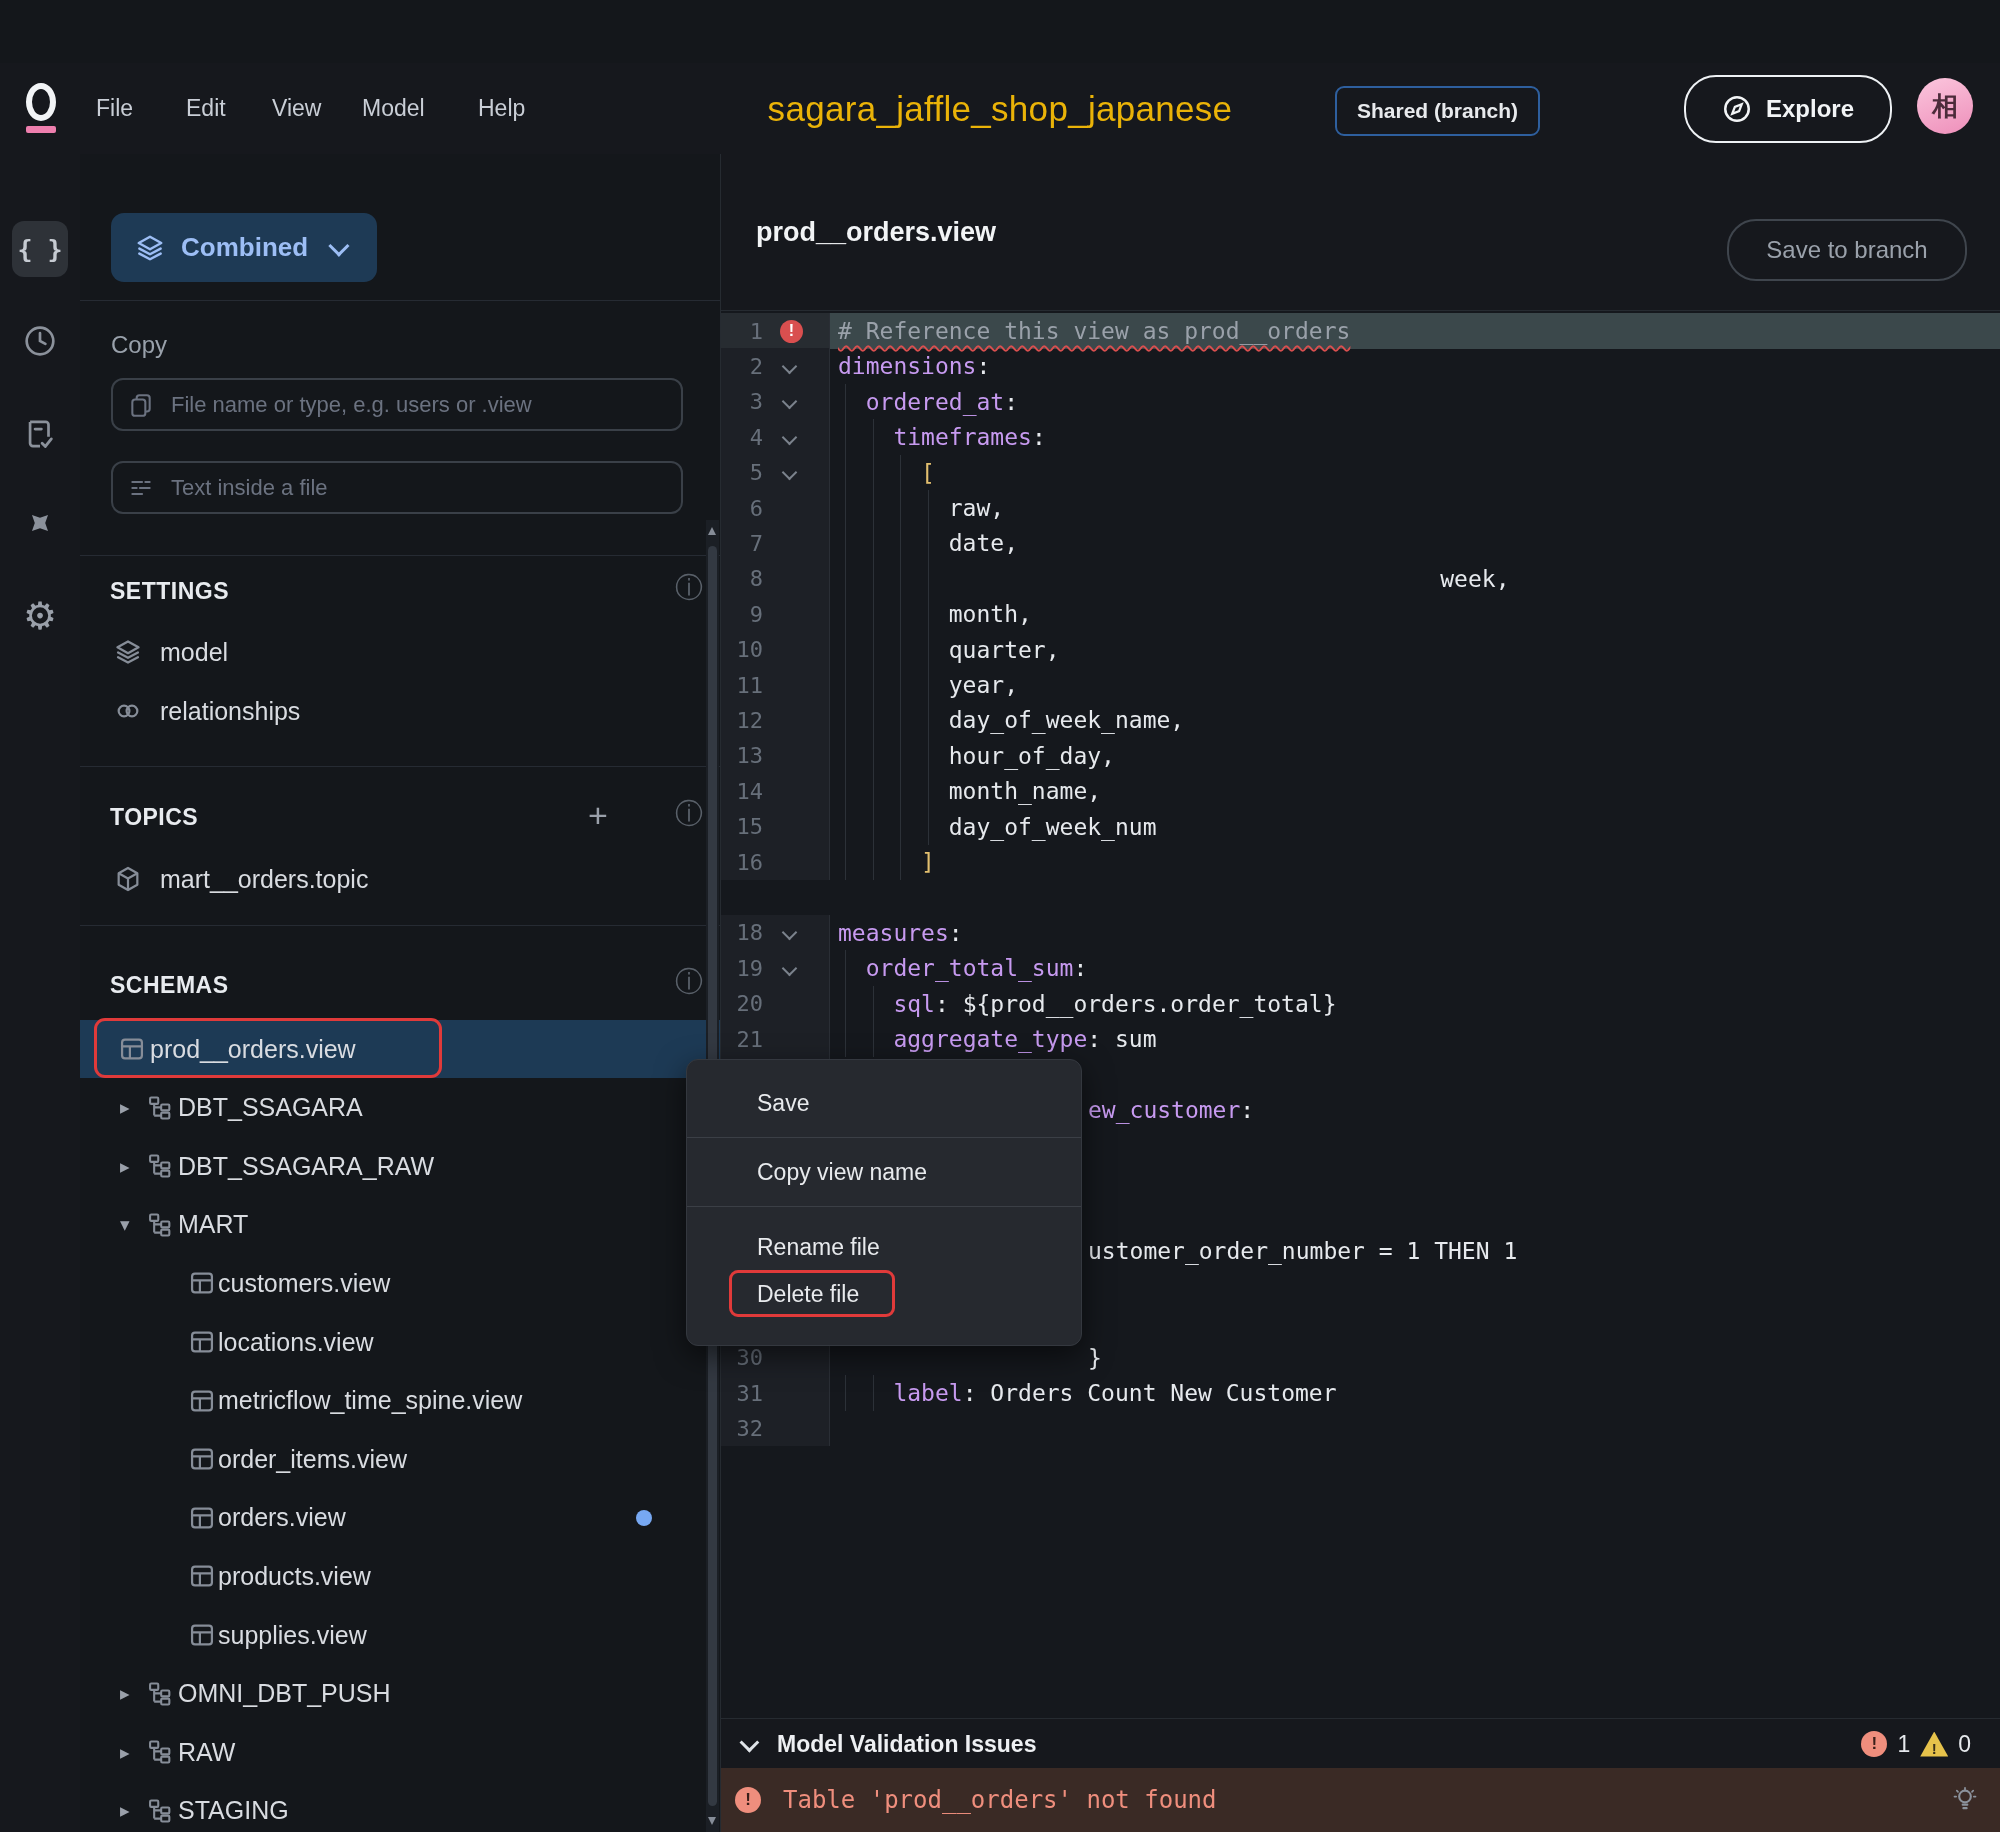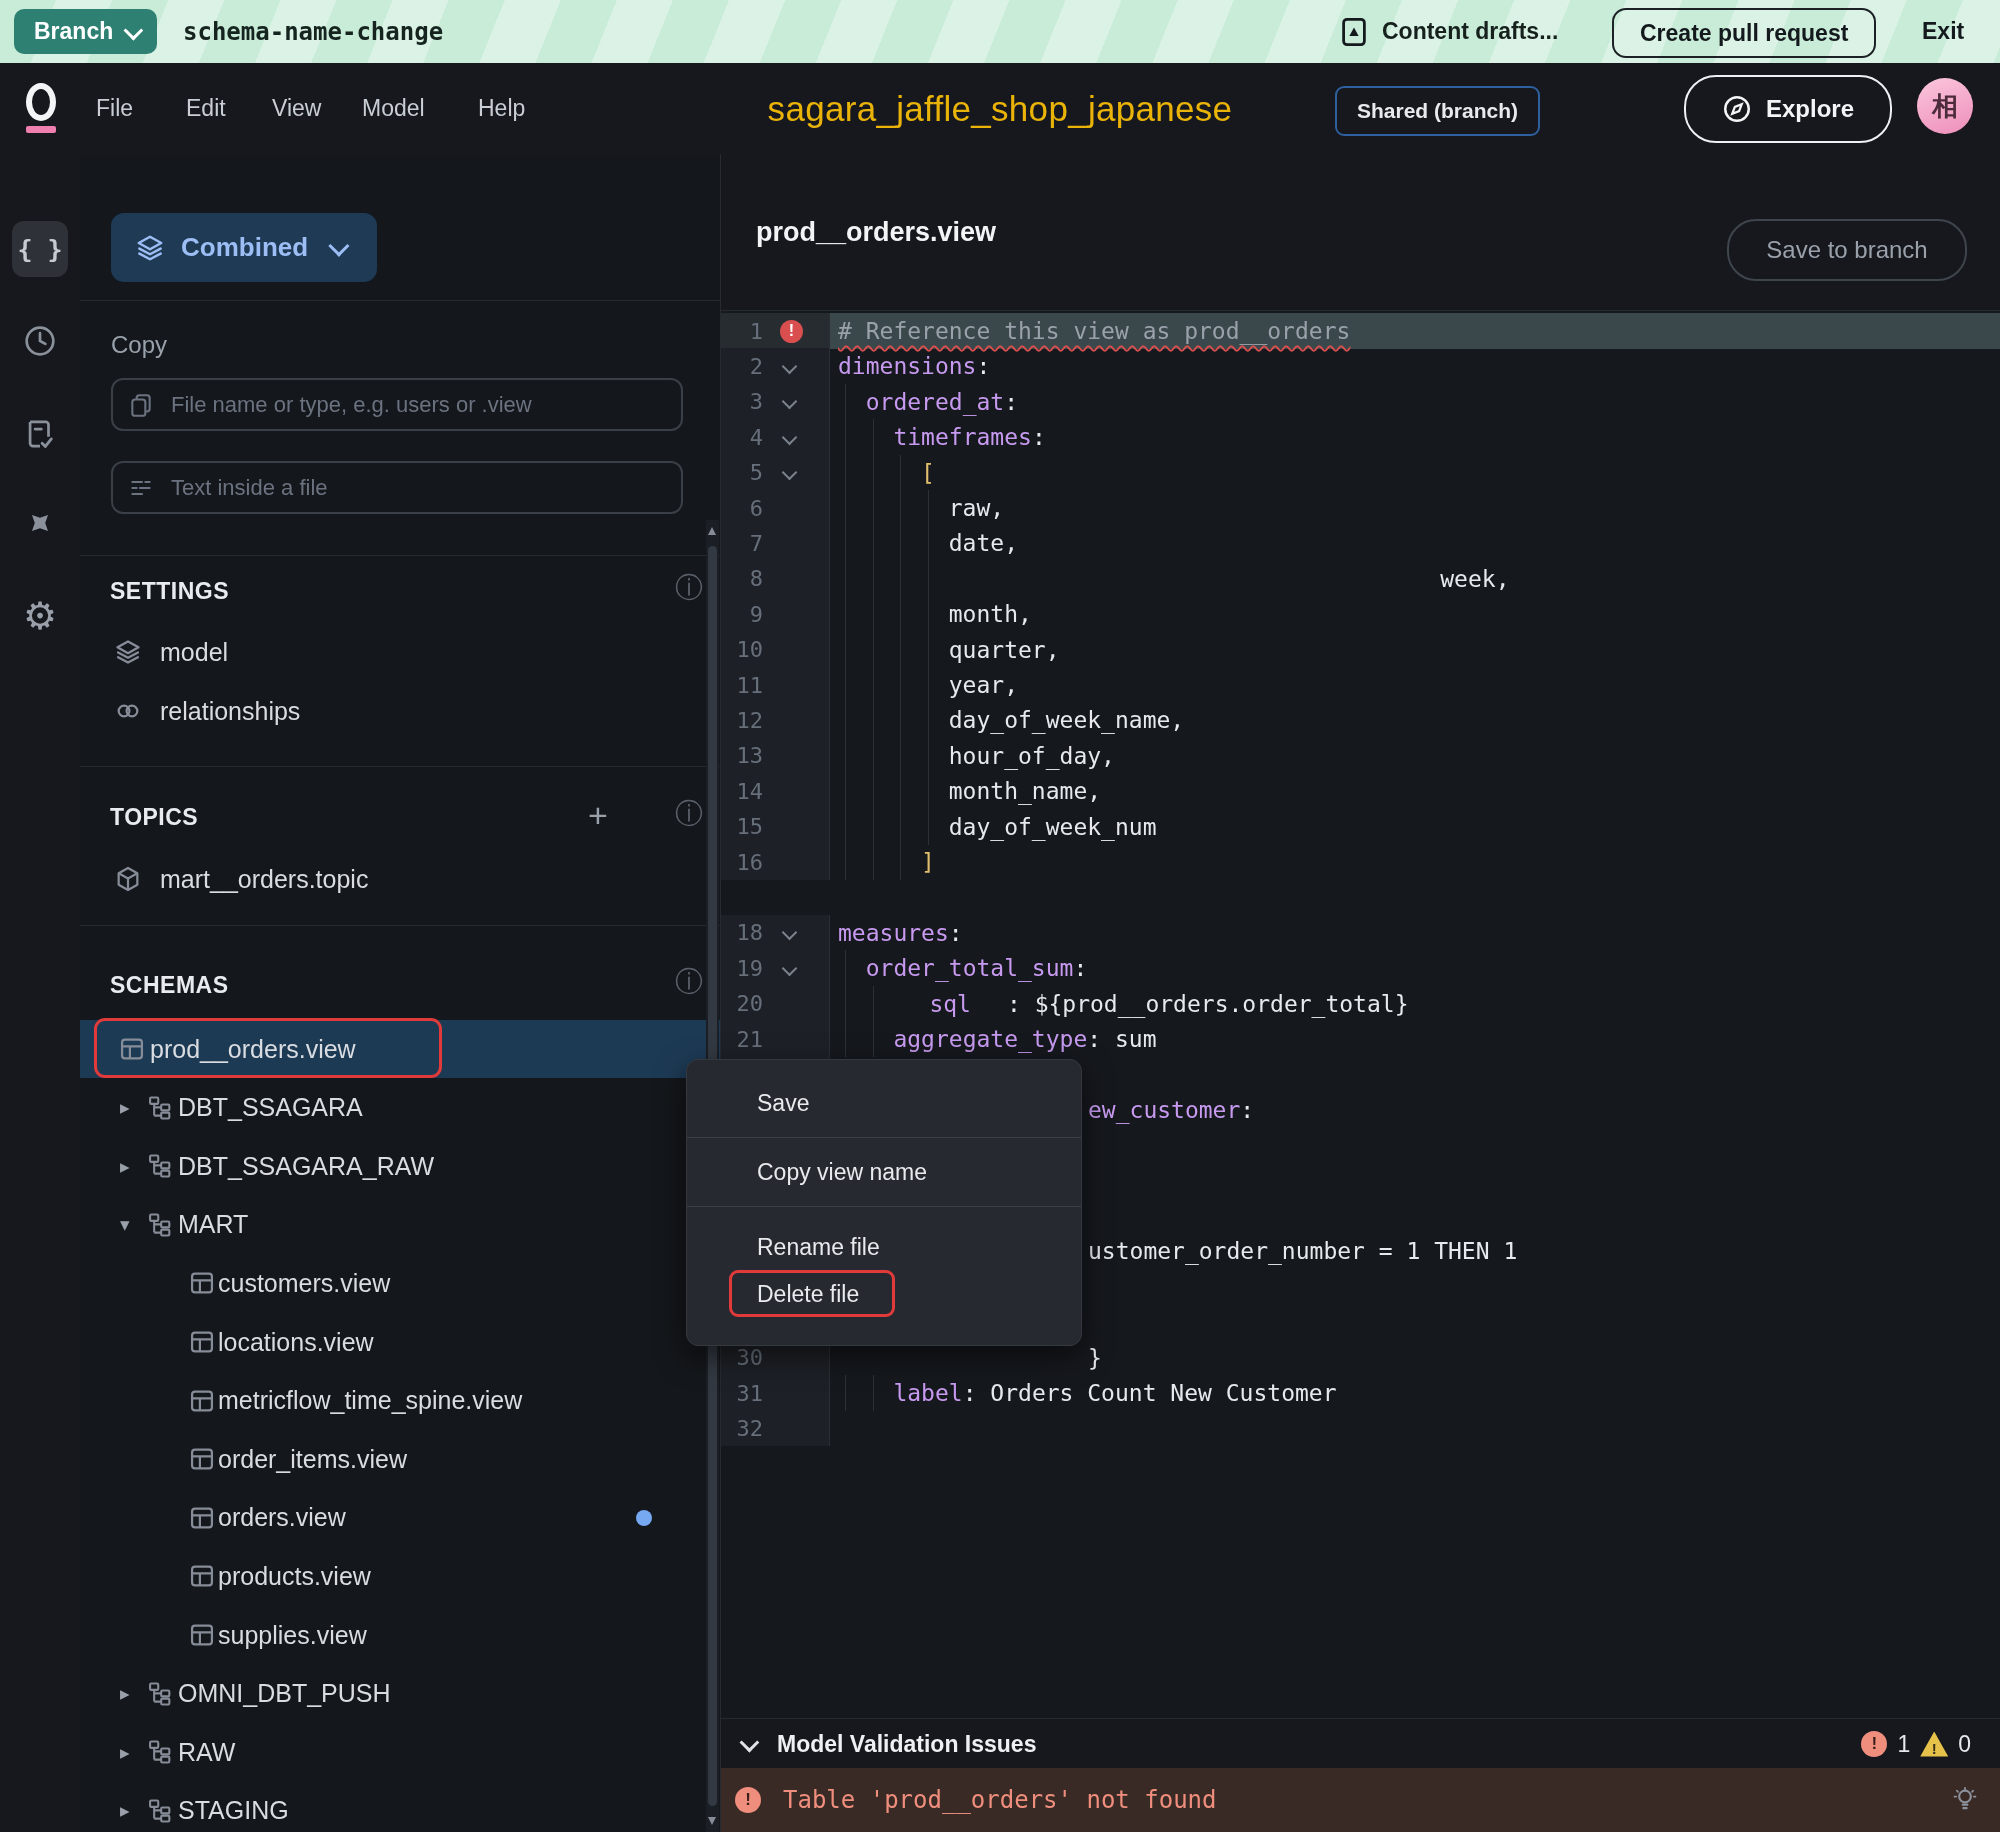--- a/index.html
+++ b/index.html
@@ -127,40 +127,20 @@
   .menu-item{height:42px;display:flex;align-items:center;padding-left:26px;font-size:23px;color:#e8eaed;cursor:pointer;position:relative;margin-left:44px;}
   .menu-divider{height:1px;background:#3b3f46;margin:13px 0;}
   .menu-ann{position:absolute;left:-2px;top:-1px;width:166px;height:47px;border:3px solid var(--annotation_red);border-radius:9px;box-sizing:border-box;pointer-events:none;}
   svg{display:block;}
 </style>
 </head>
 <body>
 
 <div id="canvas">
 
-  <div id="topbar" class="abs">
-    <div id="branch-btn">
-      <span>Branch</span>
-      <span class="chev"></span>
-    </div>
-    <div id="branch-name">schema-name-change</div>
-    <div id="drafts">
-      <svg width="28" height="30" viewBox="0 0 24 26">
-        <rect x="3" y="2" width="18" height="22" rx="3" fill="none" stroke="#14191d" stroke-width="2.4"></rect>
-        <path d="M12 9 L16 16.5 L8 16.5 Z" fill="#14191d"></path>
-      </svg>
-      <span>Content drafts...</span>
-    </div>
-    <div id="create-pr">
-      <span>Create pull request</span>
-    </div>
-    <div id="exit-btn">
-      <span>Exit</span>
-    </div>
-  </div>
 
   <div id="header" class="abs">
     <div id="logo">
       <div class="ring"></div>
         <div class="bar"></div>
     </div>
     <div class="menu-item-top" style="left:96px">
         <span>File</span>
       </div>
     <div class="menu-item-top" style="left:186px">
@@ -554,21 +534,21 @@
           <div class="gut">
             <span class="num">19</span>
             <span class="gchev"></span>
           </div>
           <div class="line" style="padding-left: 8px;"><span class="guide" style="left: 15px;"></span><span class="tk-plain">  </span><span class="tk-key">order_total_sum</span><span class="tk-plain">:</span></div>
         </div>
         <div class="code-row" style="top: 675.6px;">
           <div class="gut">
             <span class="num">20</span>
           </div>
-          <div class="line" style="padding-left: 8px; gap: 36px;"><span class="guide" style="left: 15px;"></span><span class="guide" style="left: 42.6px;"></span><span class="tk-plain">    </span><span class="tk-key">sql</span><span class="tk-plain">: ${prod__orders.order_total}</span></div>
+          <div class="line" style="padding-left: 8px;"><span class="guide" style="left: 15px;"></span><span class="guide" style="left: 42.6px;"></span><span class="tk-plain">    </span><span class="tk-key">sql</span><span class="tk-plain">: ${prod__orders.order_total}</span></div>
         </div>
         <div class="code-row" style="top: 711px;">
           <div class="gut">
             <span class="num">21</span>
           </div>
           <div class="line" style="padding-left: 8px;"><span class="guide" style="left: 15px;"></span><span class="guide" style="left: 42.6px;"></span><span class="tk-plain">    </span><span class="tk-key">aggregate_type</span><span class="tk-plain">: sum</span></div>
         </div>
         <div class="code-row" style="top: 746.4px;">
           <div class="gut">
             <span class="num">22</span>

